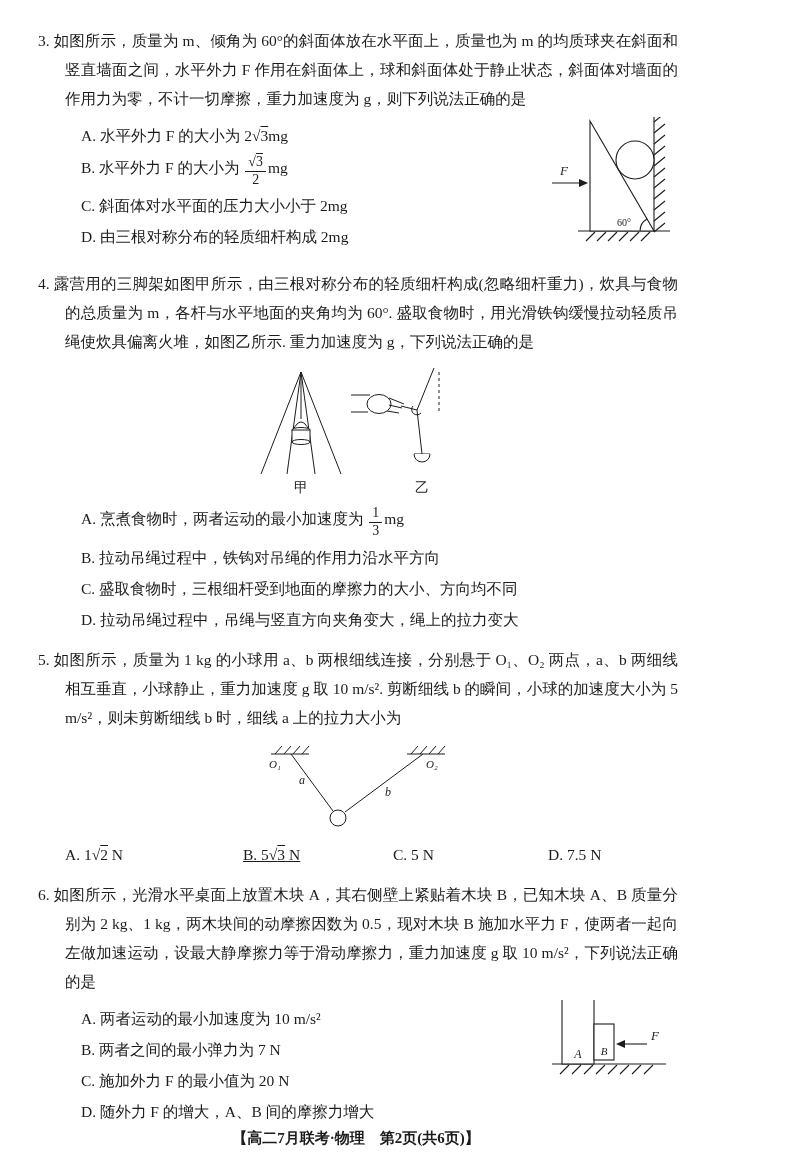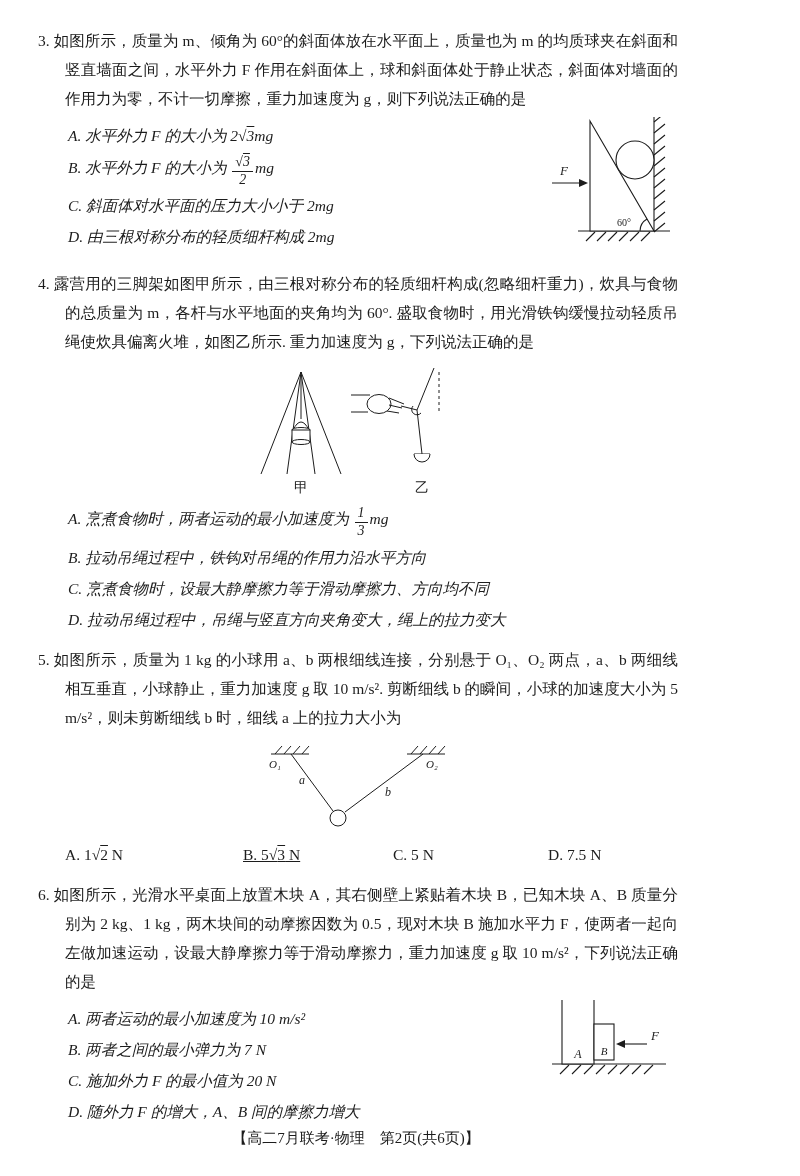--- a/index.html
+++ b/index.html
@@ -8,35 +8,35 @@
     background:#ffffff;color:#1c1c1c;
     font-family:"Liberation Serif","DejaVu Serif",serif;
     font-size:15.5px;
     position:relative;overflow:hidden;
   }
   .sheet{box-sizing:border-box;width:712px;height:1176px;padding:26px 34px 0 38px;position:relative;}
   .qblock{margin-bottom:13px;}
   .stem{margin:0;line-height:29px;text-align:justify;padding-left:27px;text-indent:-27px;}
   .opts{margin-top:4px;padding-left:27px;}
   .opts.bfc{overflow:hidden;}
-  .opt{line-height:24px;margin:7px 3px;font-style:italic;}
+  .opt{line-height:24px;margin:7px 16px;}
   .opt-row{display:flex;line-height:24px;margin-top:8px;}
   .w-a{width:178px;}
   .w-b{width:150px;text-decoration:underline;}
   .w-c{width:155px;}
   .frac{display:inline-block;text-align:center;vertical-align:-0.75em;line-height:1.05;font-size:0.9em;margin:0 2px;}
   .frac .fnum{display:block;padding:0 3px 1px;border-bottom:1px solid #1c1c1c;}
   .frac .fden{display:block;padding-top:1px;}
   .rad{text-decoration:overline;}
   .diag-q3{float:right;margin:-8px 2px 2px 12px;}
   .diag-q6{float:right;margin:-12px 8px 2px 12px;}
   .diag-wrap{display:flex;justify-content:center;margin:8px 0 6px;}
   svg{display:block;}
   svg text{fill:#1c1c1c;font-family:"Liberation Serif","DejaVu Serif",serif;}
-  .footer{position:absolute;left:0;right:0;bottom:28px;text-align:center;font-weight:400;font-size:15px;}
+  .footer{position:absolute;left:0;right:0;bottom:28px;text-align:center;font-weight:700;font-size:15px;}
 </style>
 </head>
 <body>
 
 <div class="sheet">
 
   <section class="qblock">
     <p class="stem"><span>3.</span> <span>如图所示，质量为 m、倾角为 60°的斜面体放在水平面上，质量也为 m 的均质球夹在斜面和竖直墙面之间，水平外力 F 作用在斜面体上，球和斜面体处于静止状态，斜面体对墙面的作用力为零，不计一切摩擦，重力加速度为 g，则下列说法正确的是</span></p>
     <div class="opts bfc">
       <svg class="diag-q3" width="132" height="140" viewBox="0 0 132 140">
@@ -88,21 +88,21 @@
           <line x1="171" y1="90" x2="187" y2="90"></line>
           <path d="M171 90 A8 8 0 0 0 187 90" fill="#ffffff"></path>
         </g>
         <text x="58" y="128" font-size="14" text-anchor="middle">甲</text>
         <text x="179" y="128" font-size="14" text-anchor="middle">乙</text>
       </svg>
     </div>
     <div class="opts">
       <div class="opt"><span>A. 烹煮食物时，两者运动的最小加速度为 </span><span class="frac"><span class="fnum">1</span><span class="fden">3</span></span><span>mg</span></div>
       <div class="opt">B. 拉动吊绳过程中，铁钩对吊绳的作用力沿水平方向</div>
-      <div class="opt">C. 烹煮食物时，设最大静摩擦力等于滑动摩擦力、方向均不同</div>
+      <div class="opt">C. 盛取食物时，三根细杆受到地面的摩擦力的大小、方向均不同</div>
       <div class="opt">D. 拉动吊绳过程中，吊绳与竖直方向夹角变大，绳上的拉力变大</div>
     </div>
   </section>
 
   <section class="qblock">
     <p class="stem"><span>5.</span> <span>如图所示，质量为 1 kg 的小球用 a、b 两根细线连接，分别悬于 O₁、O₂ 两点，a、b 两细线相互垂直，小球静止，重力加速度 g 取 10 m/s². 剪断细线 b 的瞬间，小球的加速度大小为 5 m/s²，则未剪断细线 b 时，细线 a 上的拉力大小为</span></p>
     <div class="diag-wrap">
       <svg width="190" height="95" viewBox="0 0 190 95">
         <g stroke="#1c1c1c" stroke-width="1" fill="none">
           <line x1="8" y1="14" x2="46" y2="14"></line>

